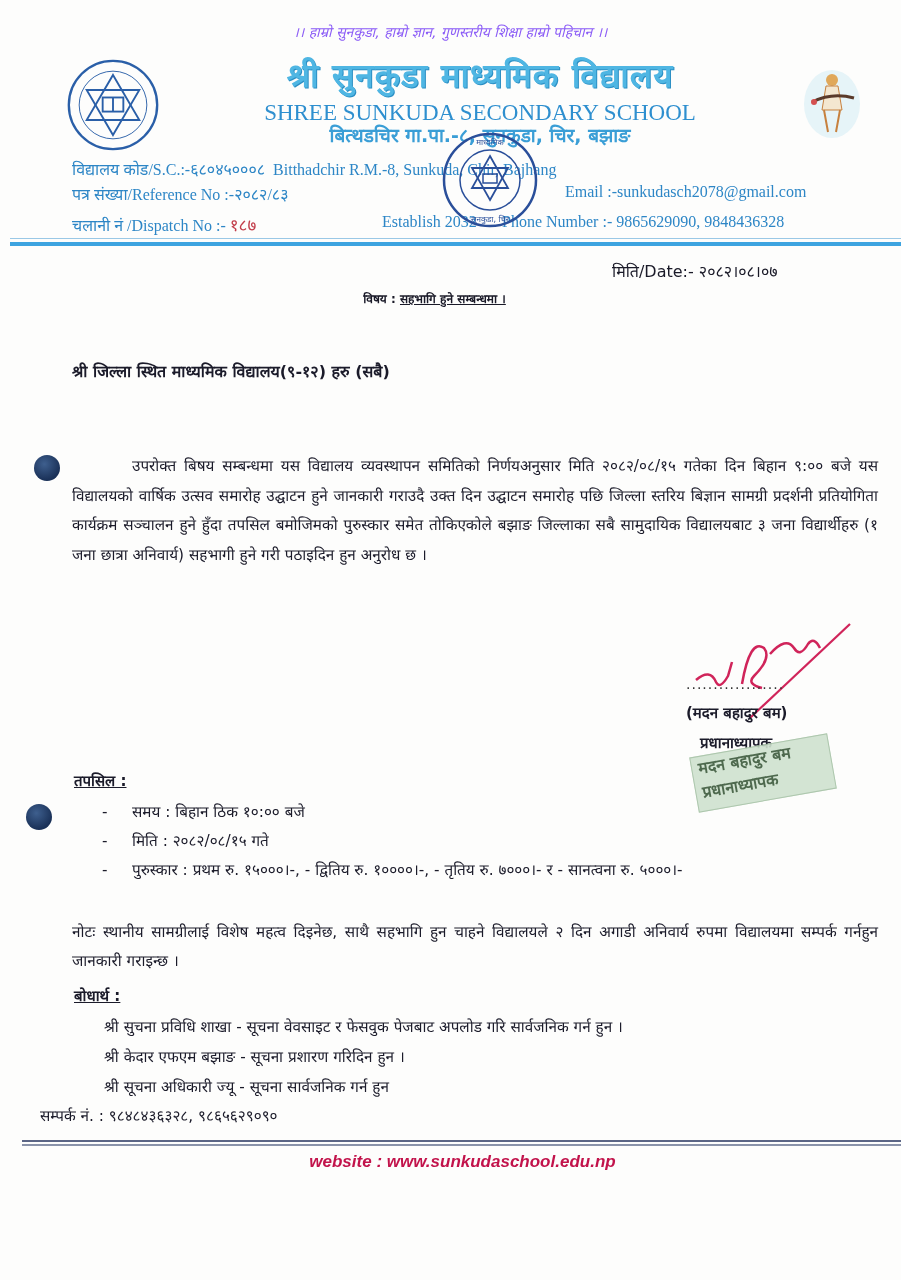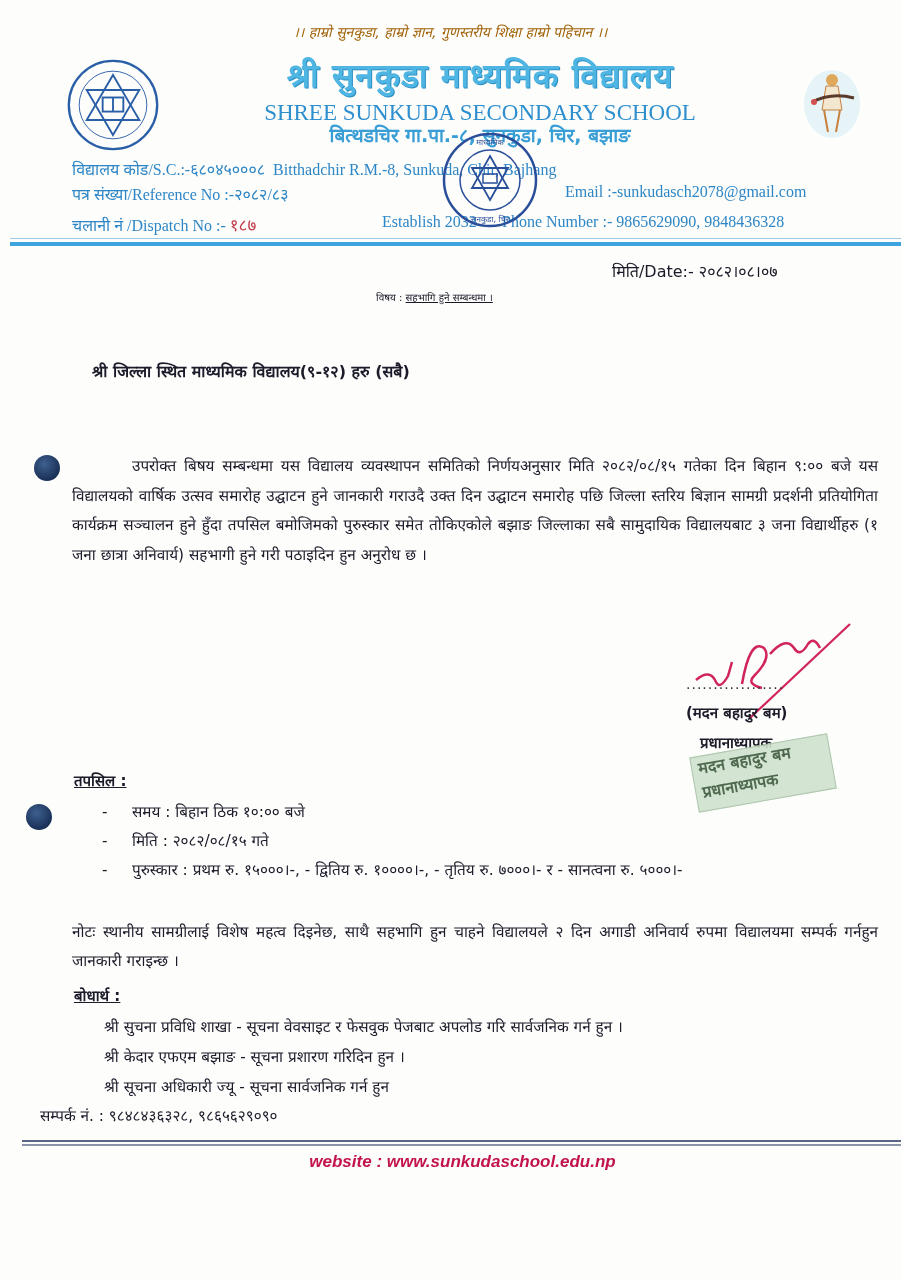--- a/index.html
+++ b/index.html
@@ -1,21 +1,21 @@
 <!DOCTYPE html>
 <html><head>
 <meta charset="utf-8">
 <style>
   * { box-sizing: border-box; margin: 0; padding: 0; }
   html, body { width: 901px; height: 1280px; background: #fdfdfc; overflow: hidden; }
   body { position: relative; font-family: "DejaVu Sans", sans-serif; color: #1b1b2a; }
 
   .abs { position: absolute; }
 
-  .motto { left: 0; width: 901px; top: 22px; text-align: center; font-size: 14px; font-style: italic; color: #a16207; }
+  .motto { left: 0; width: 901px; top: 22px; text-align: center; font-size: 14px; font-style: italic; color: #8b5cf6; }
 
   .logo-left { left: 66px; top: 58px; width: 94px; height: 94px; }
   .logo-right { left: 800px; top: 62px; width: 64px; height: 80px; }
 
   .title-np { left: 180px; width: 600px; top: 52px; text-align: center; font-size: 33px; font-weight: bold; color: #4fb6e3; letter-spacing: 1px; text-shadow: 1px 1px 0 #2b8fc4; }
   .title-en { left: 180px; width: 600px; top: 100px; text-align: center; font-family: "Liberation Serif", serif; font-size: 23px; color: #2e8fcf; }
   .addr-np { left: 180px; width: 600px; top: 122px; text-align: center; font-size: 19px; font-weight: bold; color: #3a9ed6; }
 
   .meta { font-family: "Liberation Serif", serif; font-size: 16px; color: #2d86c6; white-space: nowrap; }
   .meta-l1 { left: 72px; top: 158px; }
@@ -25,24 +25,24 @@
   .meta-r2 { left: 382px; top: 213px; }
   .meta-r3 { left: 502px; top: 213px; }
   .dispatch-val { font-family: "DejaVu Sans", sans-serif; color: #c23d4a; font-size: 17px; }
 
   .stamp { left: 440px; top: 130px; width: 100px; height: 100px; }
 
   .rule-top-1 { left: 10px; width: 891px; top: 238px; height: 1px; background: #9ac8e6; }
   .rule-top-2 { left: 10px; width: 891px; top: 242px; height: 4px; background: #3da4e0; }
 
   .date { left: 612px; top: 260px; font-size: 16px; color: #1a1a28; }
-  .subject { left: 0; width: 869px; top: 290px; text-align: center; font-size: 10px; font-weight: normal; color: #1a1a28; }
+  .subject { left: 0; width: 869px; top: 290px; text-align: center; font-size: 12px; font-weight: bold; color: #1a1a28; }
   .subject .u { text-decoration: underline; }
 
-  .recipient { left: 72px; top: 358px; font-size: 16px; font-weight: bold; line-height: 27px; margin-left: 20px; }
+  .recipient { left: 72px; top: 358px; font-size: 16px; font-weight: bold; line-height: 27px; }
 
   .body-para { left: 72px; width: 806px; top: 452px; font-size: 15.3px; line-height: 29.5px; text-align: justify; text-indent: 60px; }
 
   .punch { width: 26px; height: 26px; border-radius: 50%; background: radial-gradient(circle at 40% 35%, #3e5f8e, #1a3158 70%); }
   .punch1 { left: 34px; top: 455px; }
   .punch2 { left: 26px; top: 804px; }
 
   .sign-dots { left: 686px; top: 676px; font-size: 14px; letter-spacing: 1px; color: #333; }
   .sign-name { left: 686px; top: 702px; font-size: 15px; font-weight: bold; }
   .sign-title { left: 700px; top: 732px; font-size: 15px; font-weight: bold; }

